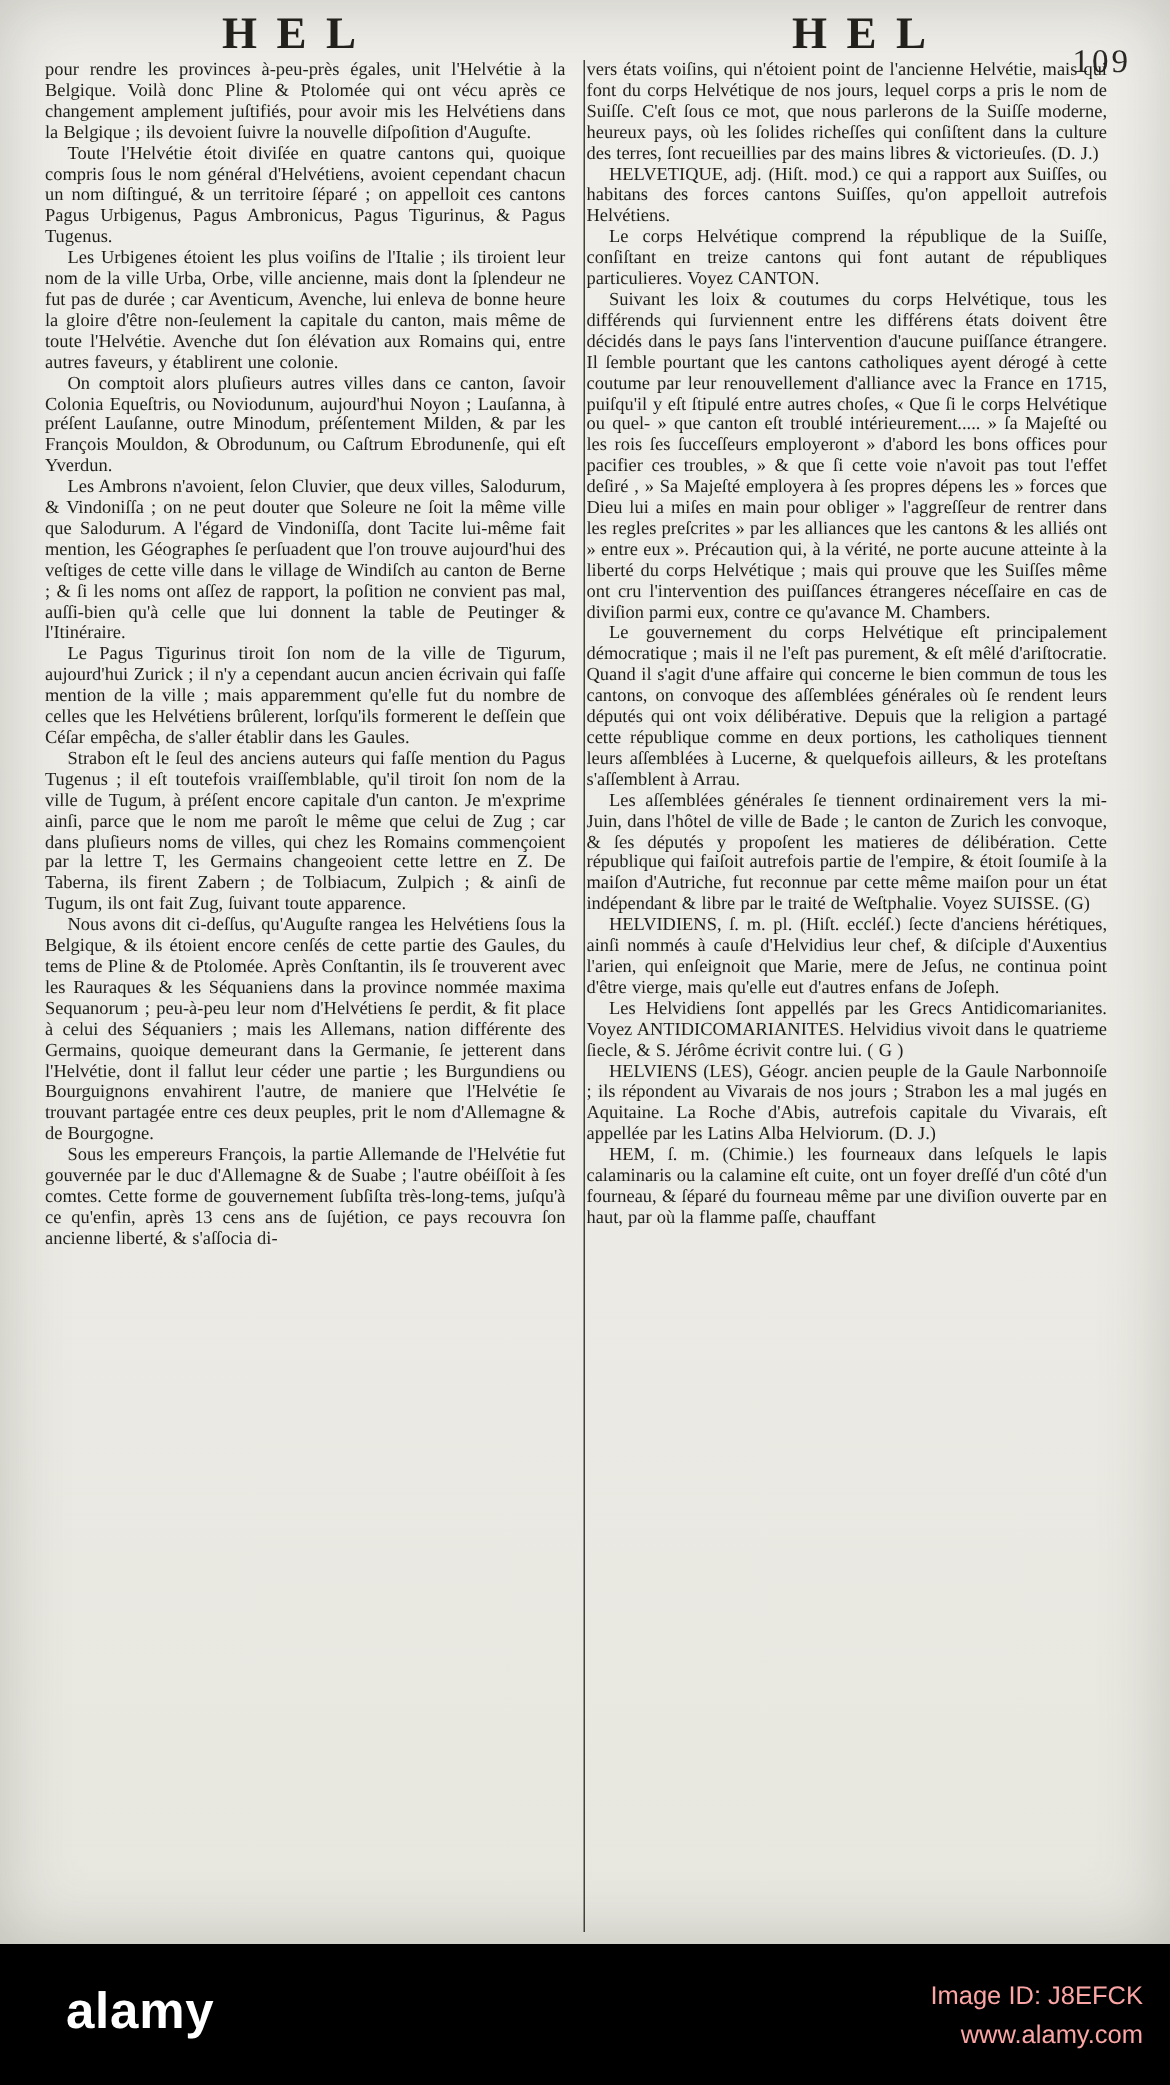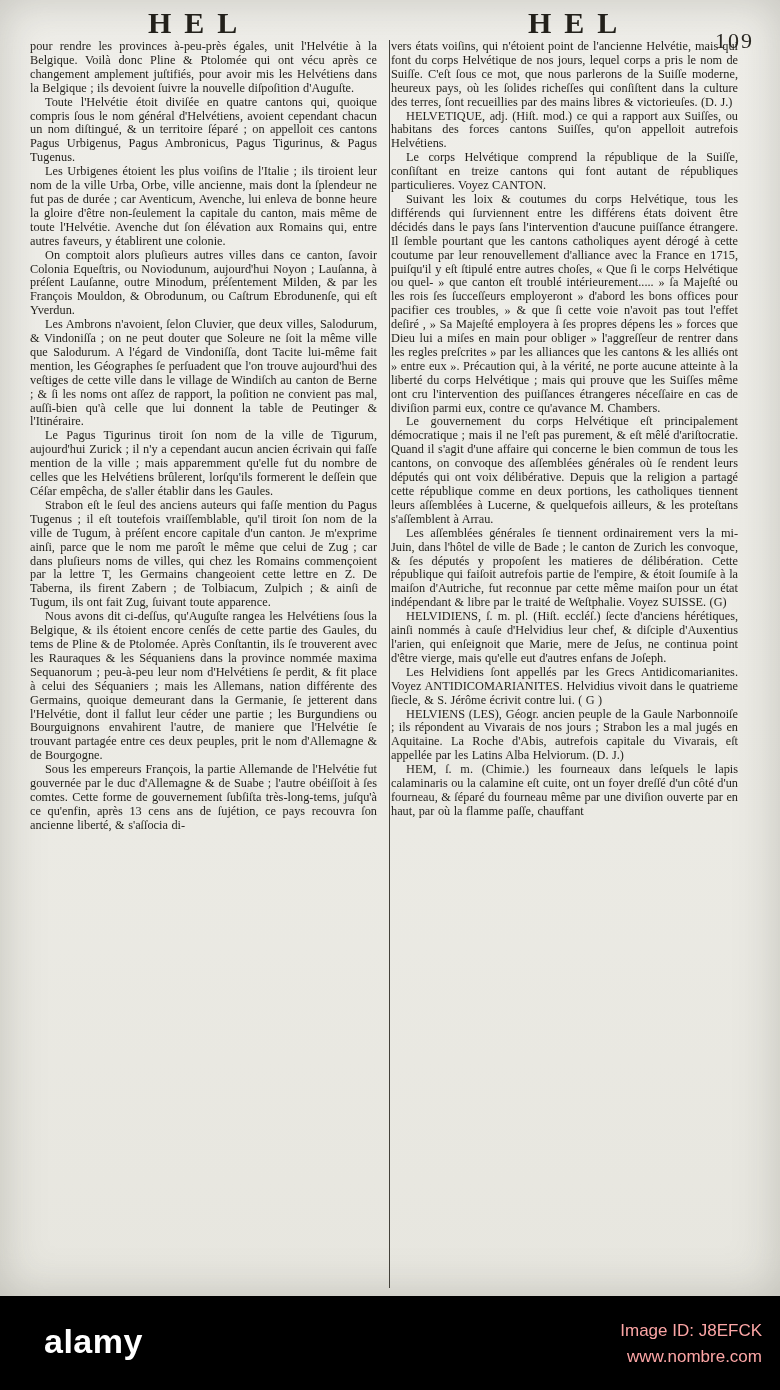--- a/index.html
+++ b/index.html
@@ -100,15 +100,15 @@
       <p>HEM, ſ. m. (Chimie.) les fourneaux dans leſquels le lapis calaminaris ou la calamine eſt cuite, ont un foyer dreſſé d'un côté d'un fourneau, &amp; ſéparé du fourneau même par une diviſion ouverte par en haut, par où la flamme paſſe, chauffant</p>
     </div>
   </div>
 
 </div>
 
 <div class="watermark-bar">
   <span class="alamy-logo">alamy</span>
   <div class="wm-right">
     <div>Image ID: J8EFCK</div>
-    <div>www.nombre.com</div>
+    <div>www.alamy.com</div>
   </div>
 </div>
 
 </body></html>

